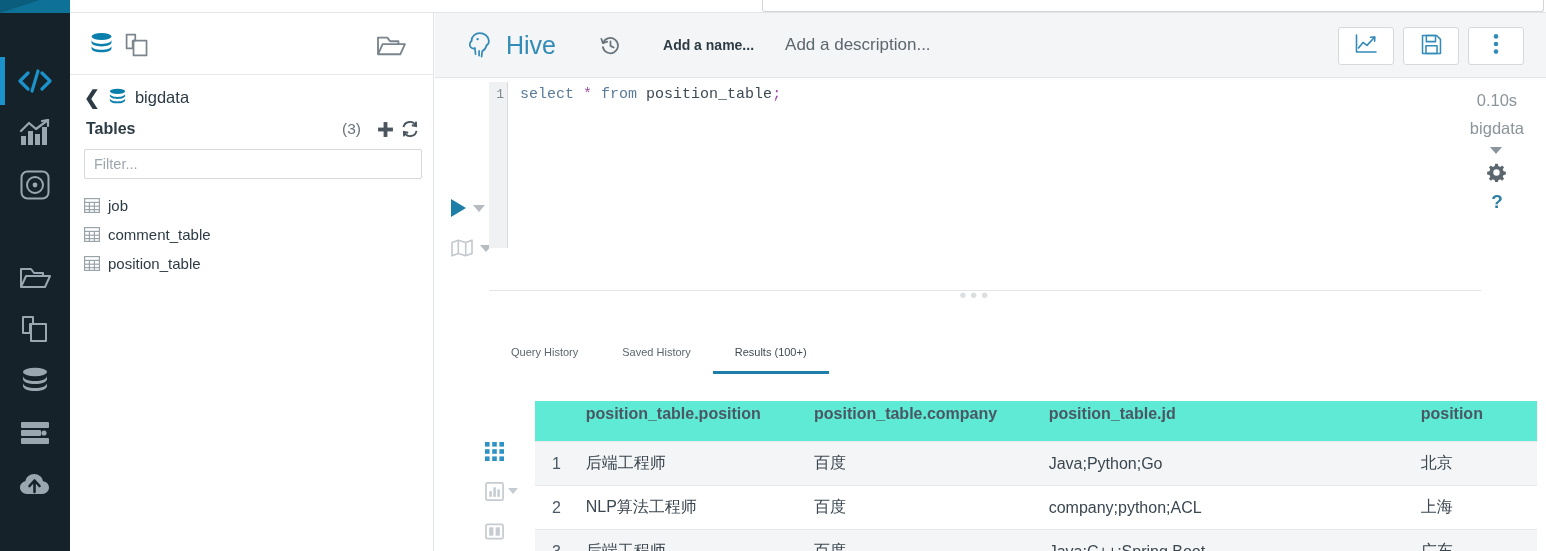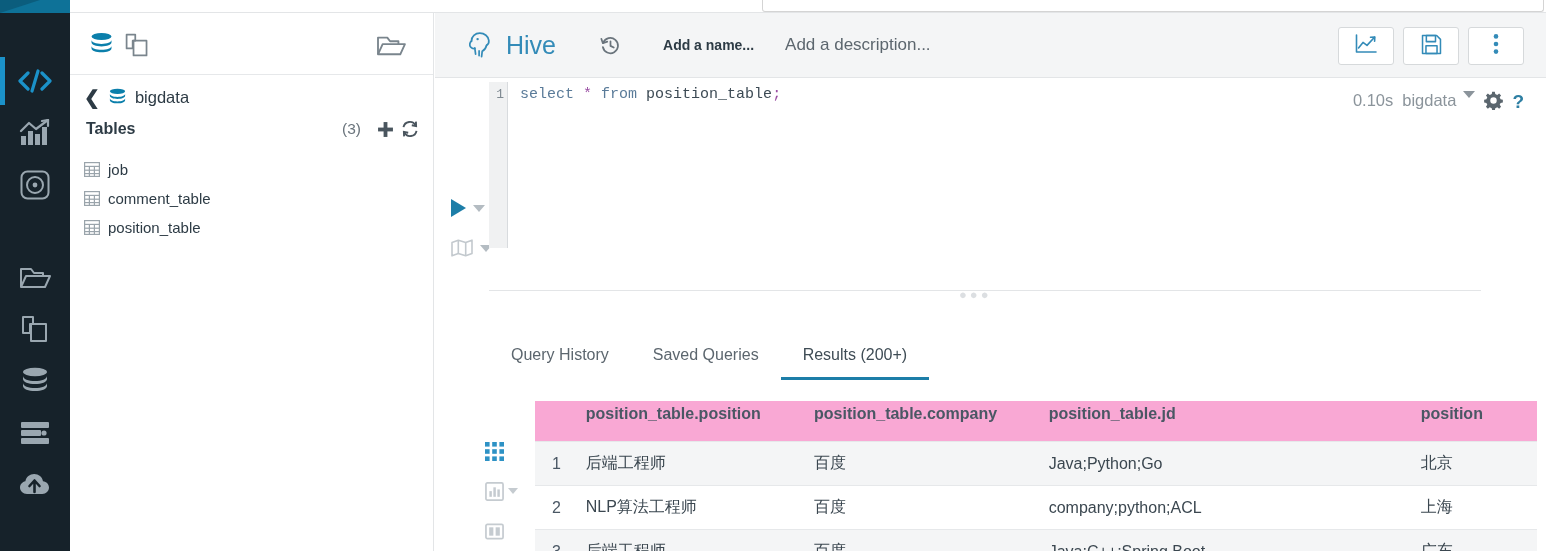--- a/index.html
+++ b/index.html
@@ -125,22 +125,22 @@
   .qhead .qdesc { margin-left: 31px; font-size: 17px; color: #5c666e; }
   .qhead .hbtns { position: absolute; right: 22px; top: 14px; display: flex; gap: 9px; }
   .qhead .hbtn {
     width: 56px; height: 38px; border: 1px solid #d6d9db; border-radius: 3px;
     background: #fff; display: flex; align-items: center; justify-content: center;
     color: #338bb8;
   }
 
   .qstatus {
     position: absolute; right: 22px; top: 78px;
-    display: flex; align-items: flex-start; gap: 9px;
-    font-size: 16.5px; color: #8b949b;
+    display: flex; align-items: center; gap: 9px;
+    font-size: 16.5px; color: #8b949b; flex-direction: column;
   }
   .qstatus .caret {
     width: 0; height: 0; border-left: 6px solid transparent;
     border-right: 6px solid transparent; border-top: 7px solid #8b949b;
     margin-left: -2px;
   }
   .qstatus .gear, .qstatus .qm { color: #5a6element; }
   .qstatus .gear { color: #5b666e; display: flex; }
   .qstatus .qm { color: #2e7fa3; font-size: 19px; font-weight: bold; }
 
@@ -187,36 +187,36 @@
     position: absolute; left: 470px; top: 2px;
     letter-spacing: 3px; color: #dcdfe2; font-size: 13px; line-height: 6px;
   }
 
   
   .tabs {
     position: absolute; left: 54px; top: 333px;
     display: flex; align-items: flex-end;
   }
   .tab {
-    font-size: 16px; color: #5c666e; padding: 0 22px 13px 22px;
+    font-size: 11px; color: #5c666e; padding: 0 22px 13px 22px;
     border-bottom: 3px solid transparent;
   }
   .tab.active { color: #3f4c55; border-bottom-color: #1d7ea8; }
 
   
   .results { position: absolute; left: 0; top: 388px; width: 1111px; height: 163px; }
   .res-tools { position: absolute; left: 50px; top: 30px; width: 40px; }
   .res-tools .rt { height: 40px; display: flex; align-items: center; gap: 4px; color: #c5cbd0; }
   .res-tools .rt.on { color: #2e92c5; }
 
   .grid { position: absolute; left: 100px; top: 0; width: 1011px; }
   .grid table { border-collapse: collapse; width: 1002px; table-layout: fixed; }
   .grid th {
     text-align: left; font-size: 16px; font-weight: bold; color: #4a5764;
-    padding: 4px 0 18px 0; background: #f9a8d4;
+    padding: 4px 0 18px 0; background: #5eead4;
   }
   .grid td {
     font-size: 16px; color: #3b4750; padding: 11px 0; height: 40px;
     border-top: 1px solid #e6e8ea;
   }
   .grid tr.odd td { background: #f4f5f6; }
   .grid tr.even td { background: #ffffff; }
   .grid .c-idx { width: 48px; color: #4a5764; padding-left: 17px; }
   .grid .c-pos { width: 216px; }
   .grid .c-com { width: 222px; }
@@ -373,20 +373,23 @@
       <span class="act">
         <svg width="18" height="18" viewBox="0 0 18 18" fill="none" stroke="currentColor" stroke-width="1.9">
           <path d="M2.5,7.2 A6.4,6.4 0 0 1 14.6,5.6"></path>
             <polyline points="14.9,1.6 15.1,6.0 10.8,5.3"></polyline>
           <path d="M15.5,10.8 A6.4,6.4 0 0 1 3.4,12.4"></path>
             <polyline points="3.1,16.4 2.9,12.0 7.2,12.7"></polyline>
         </svg>
       </span>
     </div>
 
+    <div class="filter-wrap">
+      <input type="text" placeholder="Filter..." style="">
+    </div>
 
     <div class="tbl-list">
       <div class="tbl-item">
         <span class="gi">
           <svg width="16" height="15" viewBox="0 0 16 15" fill="none" stroke="currentColor" stroke-width="1.2">
             <rect x="0.6" y="0.6" width="14.8" height="13.8"></rect>
             <line x1="0.6" y1="4.4" x2="15.4" y2="4.4"></line>
               <line x1="0.6" y1="8.2" x2="15.4" y2="8.2"></line>
             <line x1="0.6" y1="11.6" x2="15.4" y2="11.6"></line>
             <line x1="5.4" y1="4.4" x2="5.4" y2="14.4"></line>
@@ -517,22 +520,22 @@
         <div class="ed-text"><span class="k">select</span><span class="id"> </span><span class="op">*</span><span class="id"> </span><span class="k">from</span><span class="id"> </span><span class="id">position_table</span><span class="op">;</span></div>
       </div>
 
       <div class="handle">
         <div class="dots">●●●</div>
       </div>
     </div>
 
     <div class="tabs">
       <div class="tab">Query History</div>
-      <div class="tab">Saved Queries</div>
-      <div class="tab active">Results (200+)</div>
+      <div class="tab">Saved History</div>
+      <div class="tab active">Results (100+)</div>
     </div>
 
     <div class="results">
 
       <div class="res-tools">
         <div class="rt on">
           <svg width="19" height="19" viewBox="0 0 19 19" fill="currentColor">
             <rect x="0" y="0" width="4.6" height="4.6"></rect>
               <rect x="7.2" y="0" width="4.6" height="4.6"></rect>
               <rect x="14.4" y="0" width="4.6" height="4.6"></rect>

